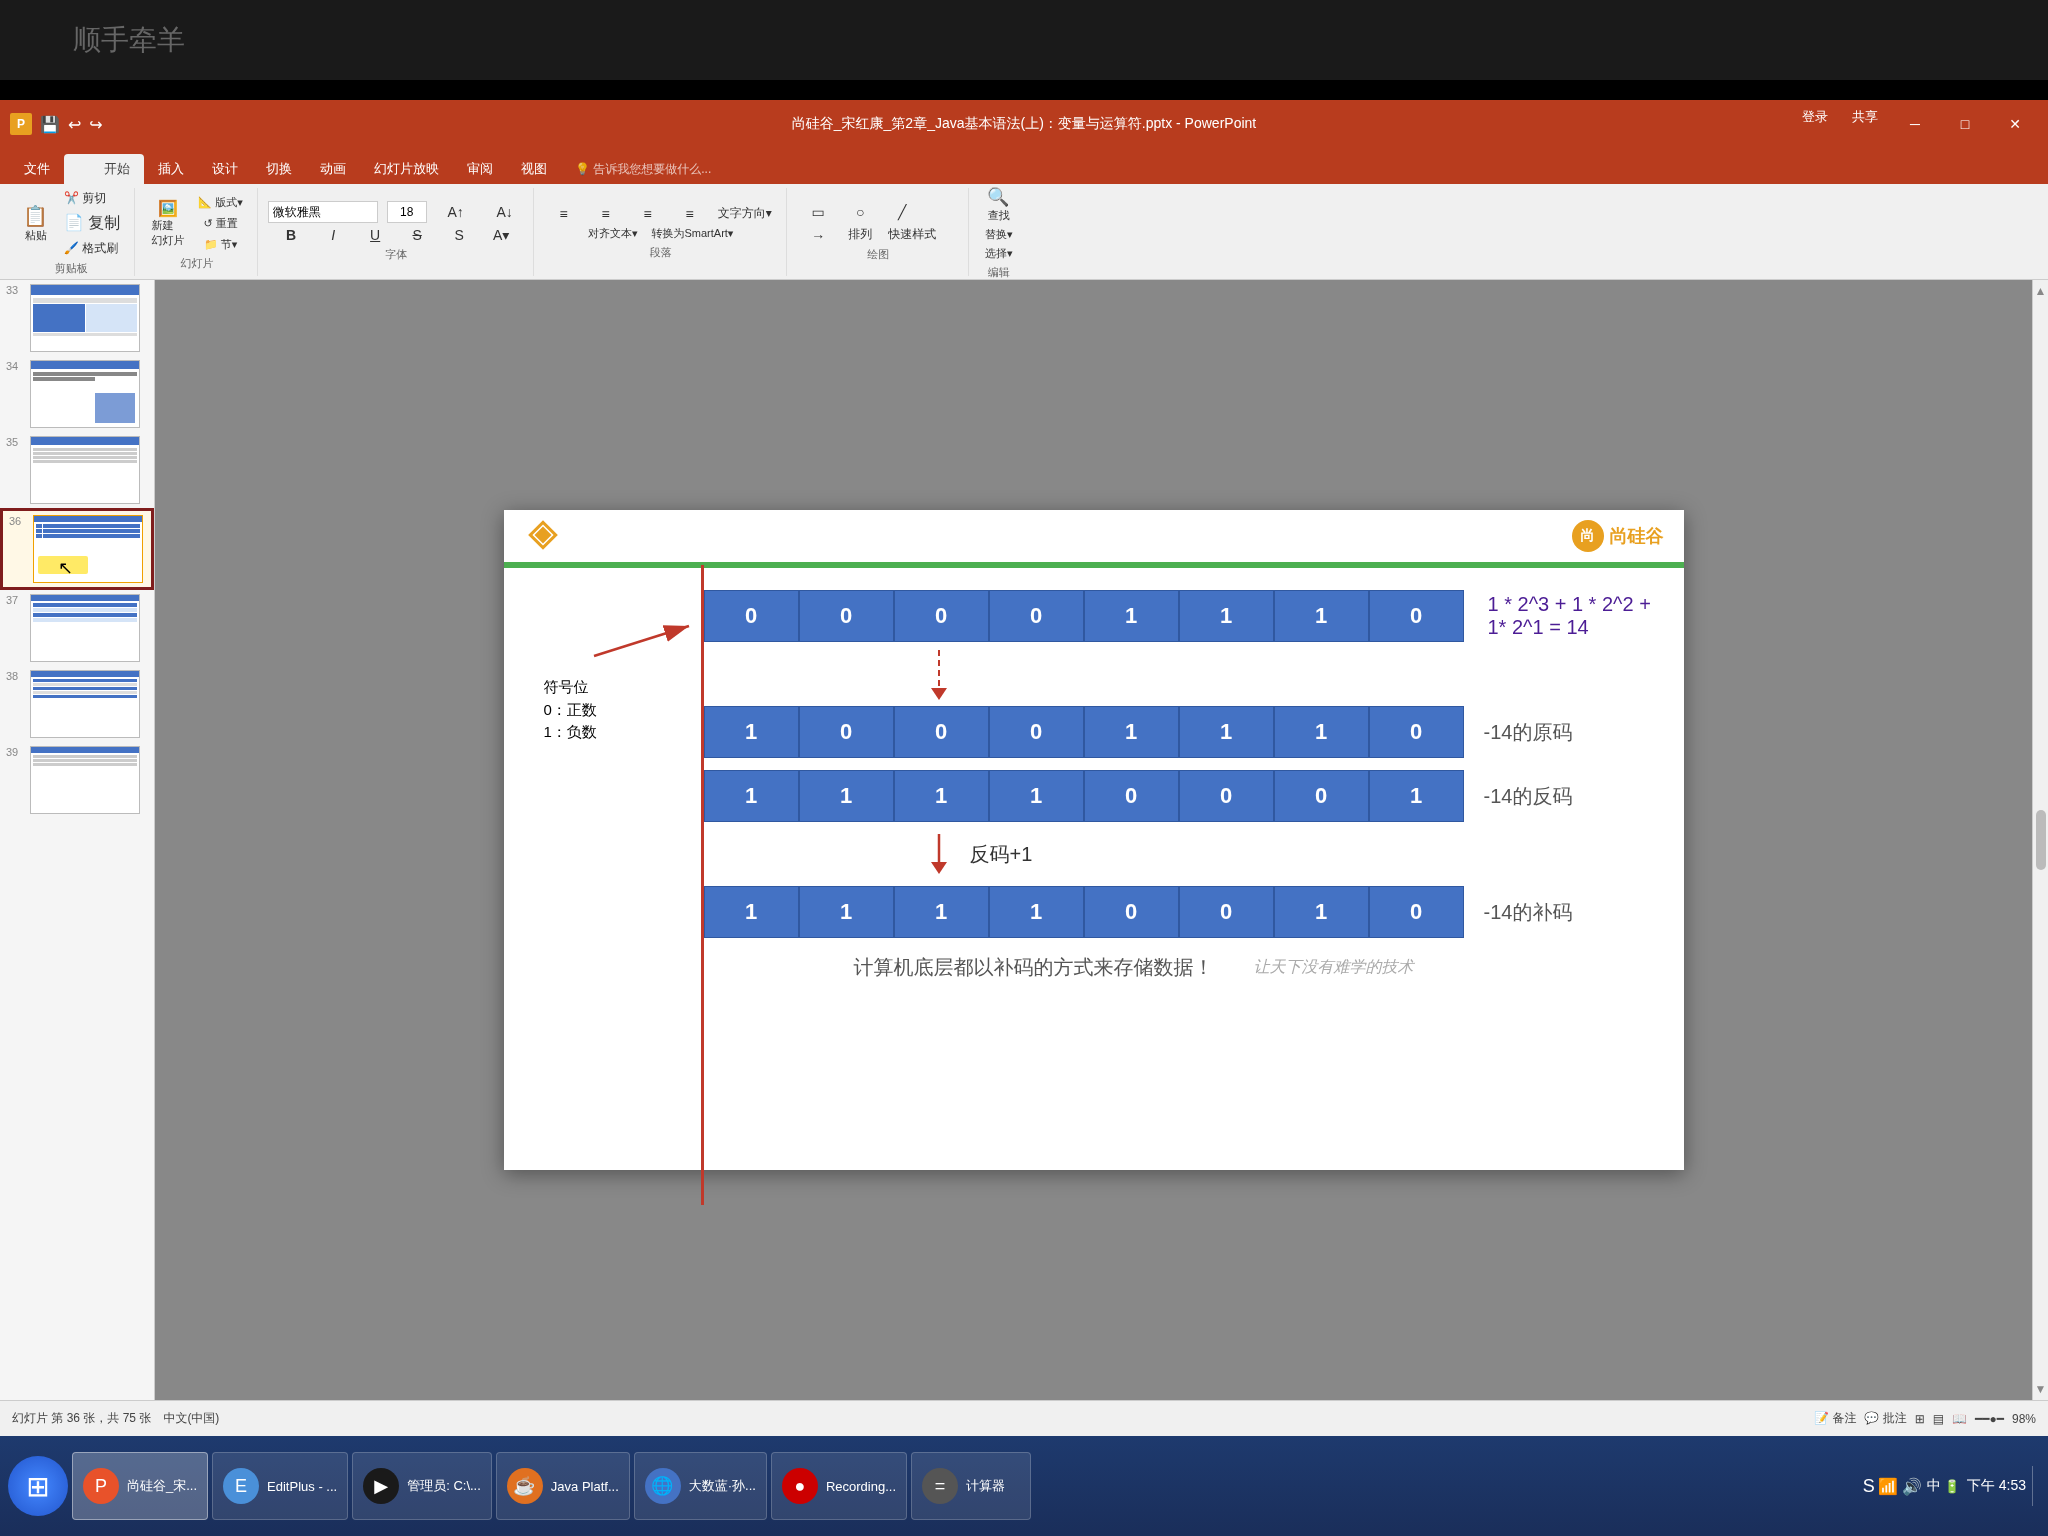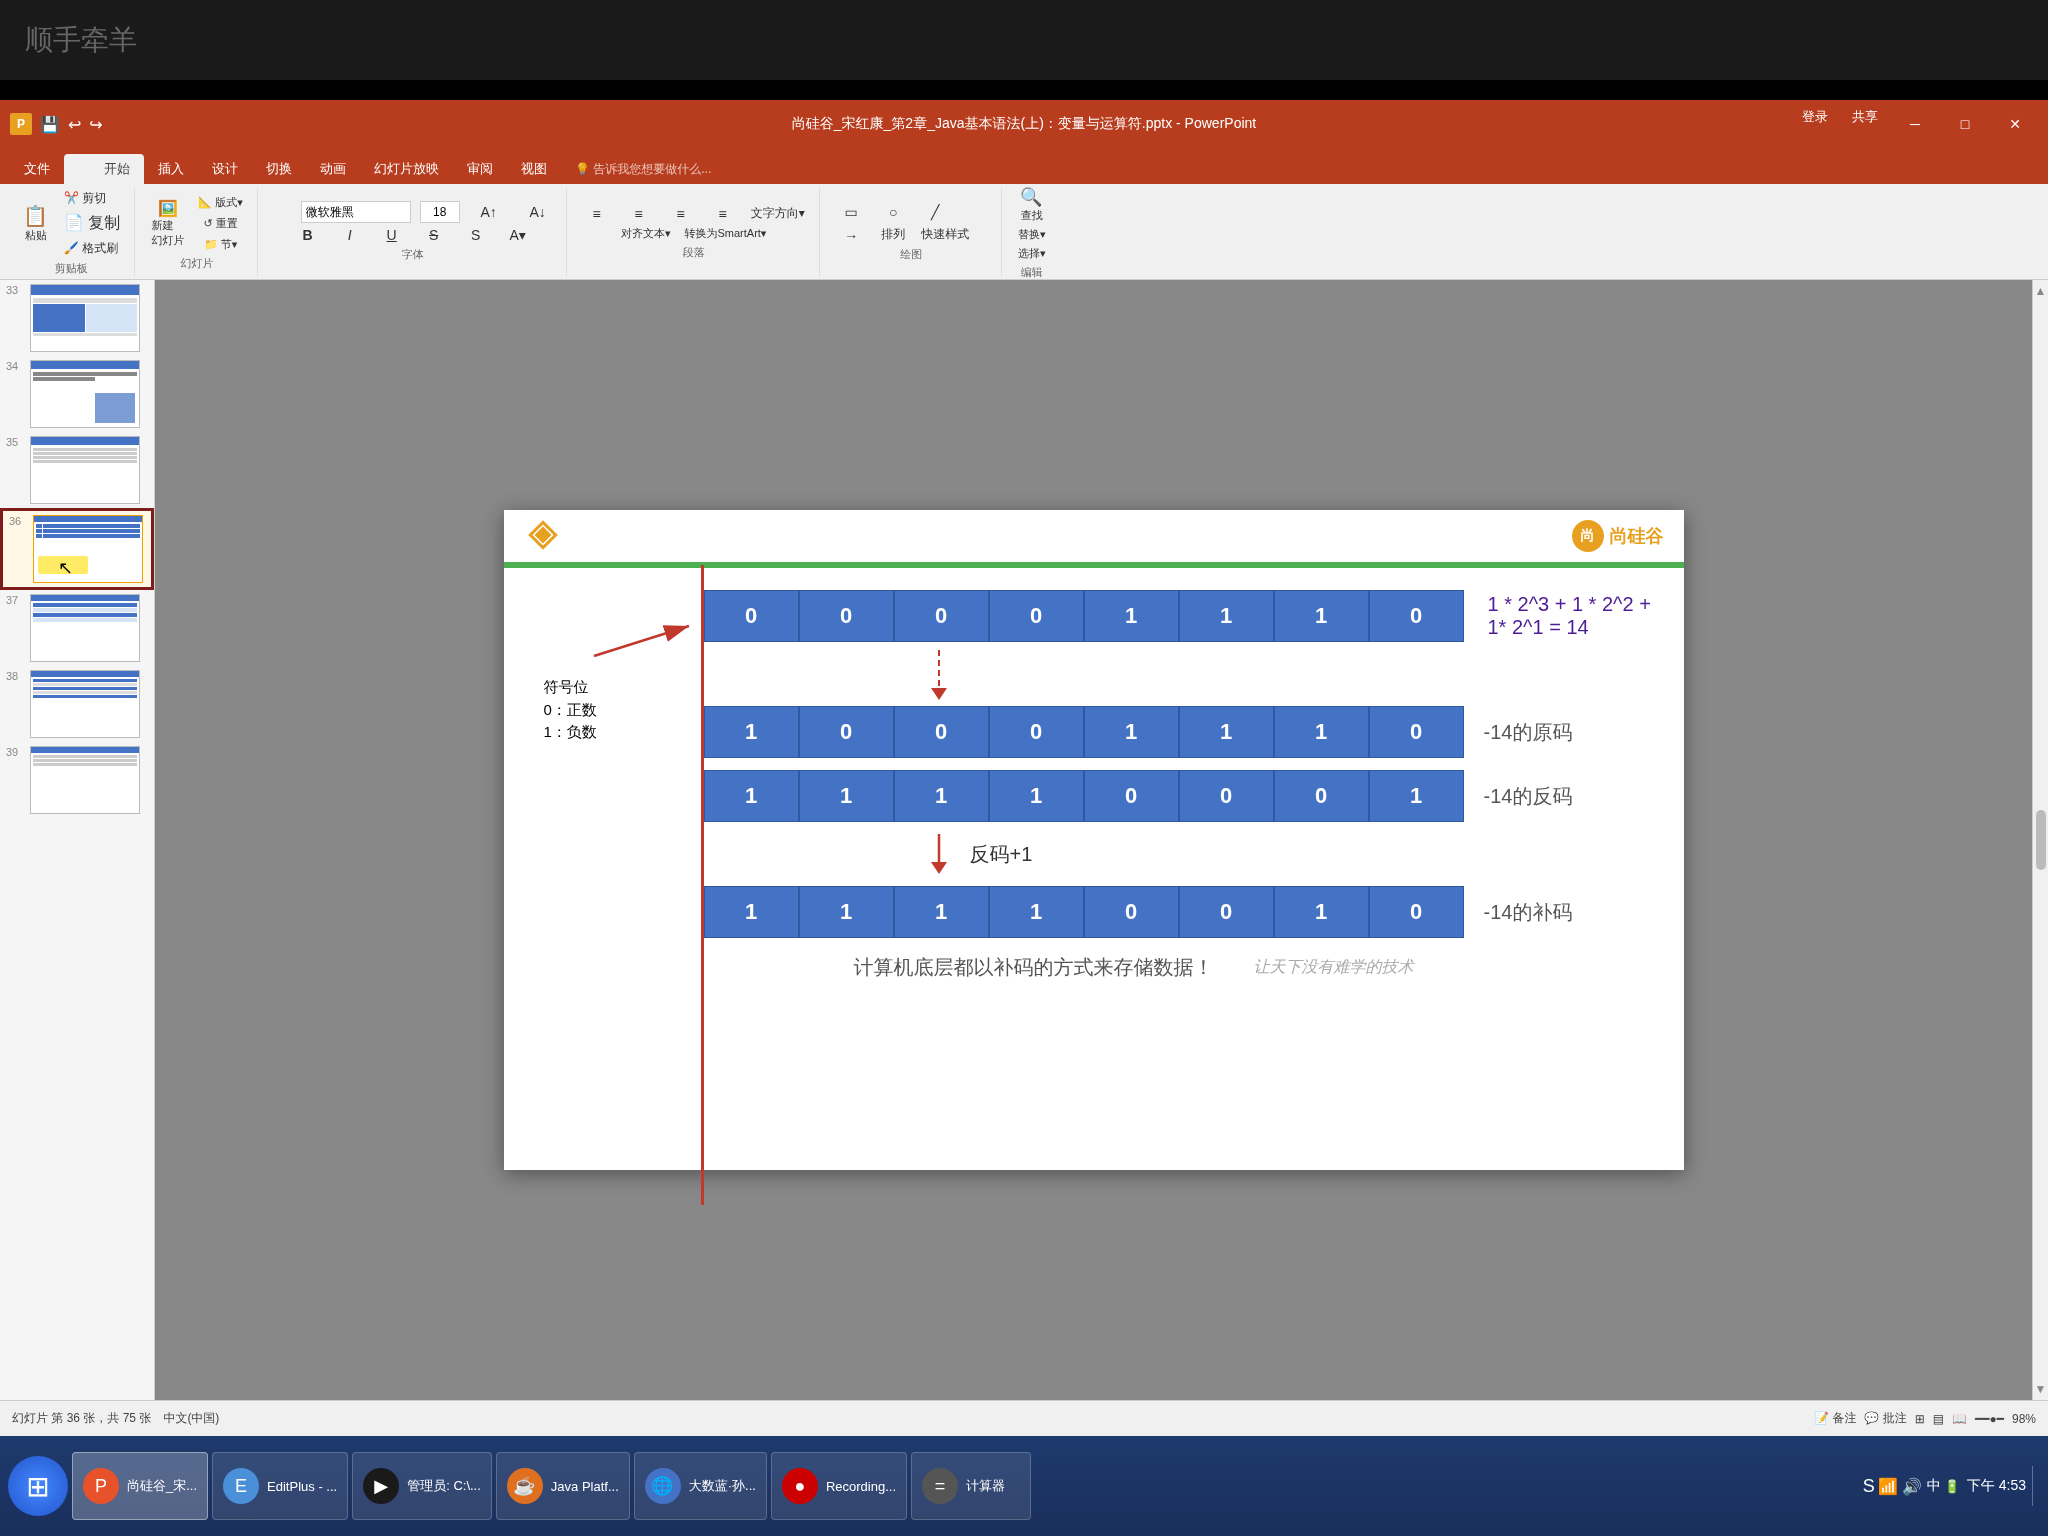--- a/index.html
+++ b/index.html
@@ -14,21 +14,21 @@
 
     
     .top-watermark {
       position: absolute;
       top: 0; left: 0;
       width: 2048px;
       height: 80px;
       background: #1a1a1a;
       display: flex;
       align-items: center;
-      padding-left: 25px;
+      padding-left: 73px;
     }
     .watermark-text {
       color: #666;
       font-size: 28px;
     }
 
     
     .ppt-window {
       position: absolute;
       top: 100px;
@@ -413,21 +413,21 @@
         <div style="display:flex;flex-direction:column;gap:2px;">
           <div class="ribbon-btn" style="font-size:11px;">📐 版式▾</div>
           <div class="ribbon-btn" style="font-size:11px;">↺ 重置</div>
           <div class="ribbon-btn" style="font-size:11px;">📁 节▾</div>
         </div>
       </div>
       <span class="ribbon-group-label">幻灯片</span>
     </div>
 
     <div class="ribbon-group" style="min-width:200px;">
-      <div class="ribbon-row" style="gap:9px;margin-left:33px;">
+      <div class="ribbon-row" style="gap:9px;">
         <input type="text" value="微软雅黑" style="width: 110px; height: 22px; font-size: 12px; border: 1px solid rgb(204, 204, 204); padding: 0px 4px;">
         <input type="text" value="18" style="width: 40px; height: 22px; font-size: 12px; border: 1px solid rgb(204, 204, 204); padding: 0px 4px; text-align: center;">
         <div class="ribbon-btn" style="font-size:14px;">A↑</div>
         <div class="ribbon-btn" style="font-size:14px;">A↓</div>
       </div>
       <div class="ribbon-row" style="gap:2px;margin-top:2px;">
         <div class="ribbon-btn" style="font-weight:bold;font-size:14px;">B</div>
         <div class="ribbon-btn" style="font-style:italic;font-size:14px;">I</div>
         <div class="ribbon-btn" style="text-decoration:underline;font-size:14px;">U</div>
         <div class="ribbon-btn" style="text-decoration:line-through;font-size:14px;">S</div>

